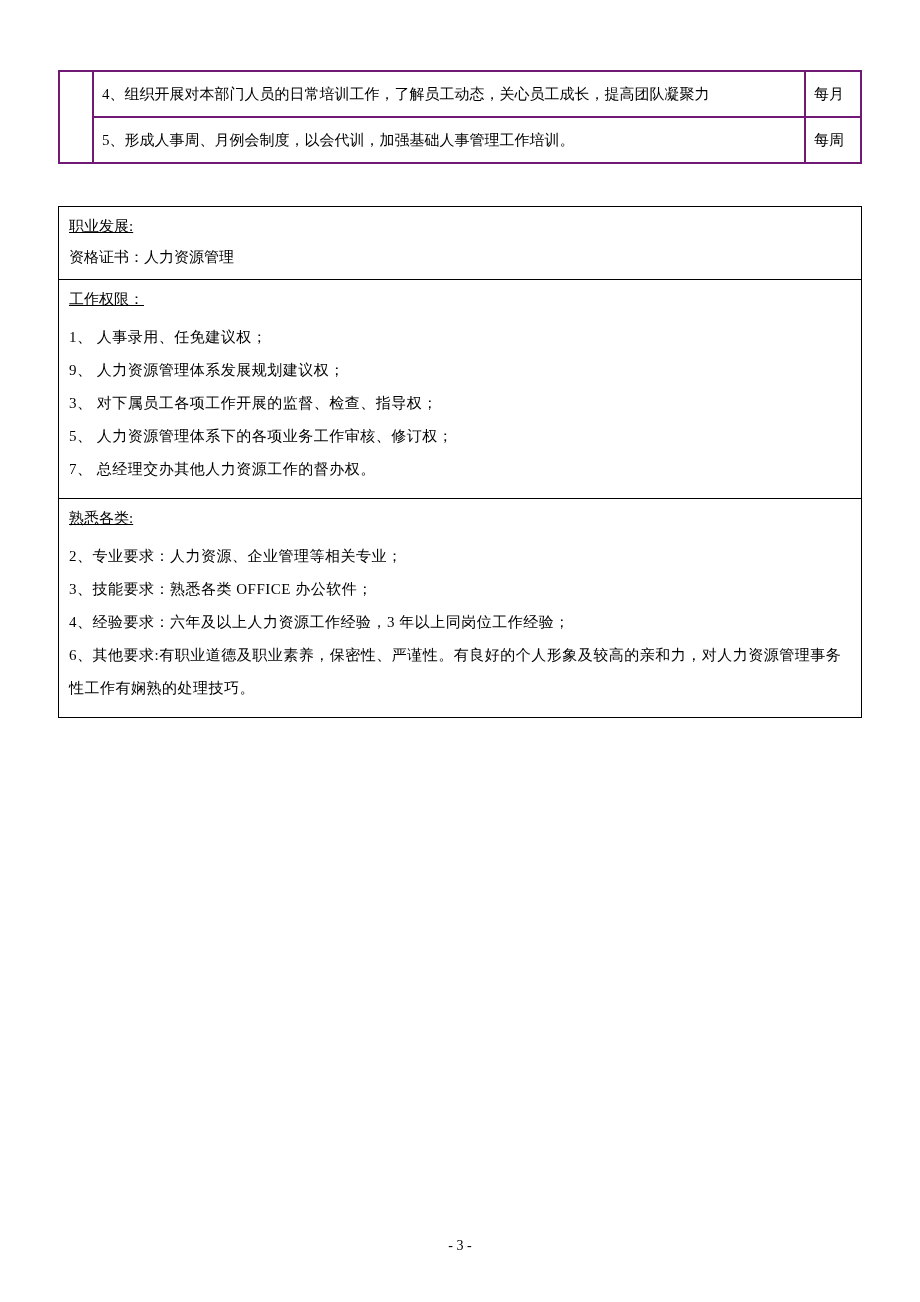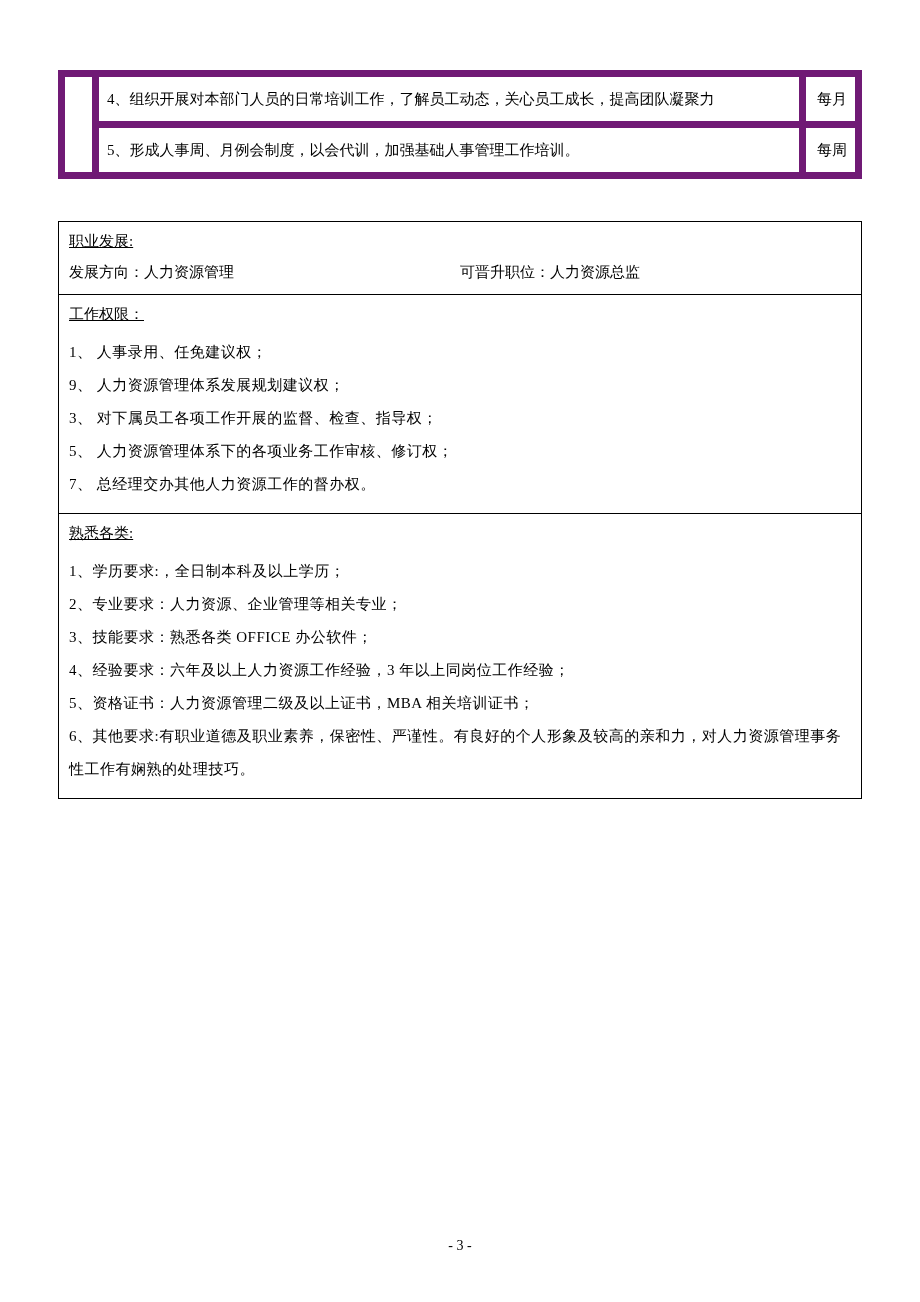--- a/index.html
+++ b/index.html
@@ -16,31 +16,31 @@
       color: #000;
       position: relative;
       padding: 70px 58px 0 58px;
     }
     .top-table {
       width: 100%;
       border-collapse: collapse;
       margin-bottom: 36px;
     }
     .top-table td {
-      border: 7px solid #701a75;
+      border: 2px solid #701a75;
       padding: 10px 8px;
       vertical-align: middle;
       line-height: 1.6;
     }
     .top-table .col-left {
       width: 34px;
     }
     .top-table .col-right {
       width: 56px;
-      text-align: right;
+      text-align: left;
     }
     .main-box {
       width: 100%;
       border: 1px solid #000;
       margin-top: 42px;
     }
     .main-box .section {
       border-bottom: 1px solid #000;
       padding: 10px 10px 12px 10px;
     }
@@ -91,39 +91,36 @@
     <td class="col-right">每周</td>
   </tr>
 </tbody>
   </table>
 
 <div class="main-box">
 
   <div class="section">
     <div class="section-title">职业发展:</div>
     <div class="dev-row">
-      <div class="dev-left">发展方向：人力资源管理</div>
-      <div class="dev-right">可晋升职位：人力资源总监</div>
+      <div class="dev-left">资格证书：人力资源管理</div>
     </div>
   </div>
 
   <div class="section">
     <div class="section-title">工作权限：</div>
     <div class="list-item">1、 人事录用、任免建议权；</div>
     <div class="list-item">9、 人力资源管理体系发展规划建议权；</div>
     <div class="list-item">3、 对下属员工各项工作开展的监督、检查、指导权；</div>
     <div class="list-item">5、 人力资源管理体系下的各项业务工作审核、修订权；</div>
     <div class="list-item">7、 总经理交办其他人力资源工作的督办权。</div>
   </div>
 
   <div class="section">
     <div class="section-title">熟悉各类:</div>
-    <div class="list-item">1、学历要求:，全日制本科及以上学历；</div>
     <div class="list-item">2、专业要求：人力资源、企业管理等相关专业；</div>
     <div class="list-item">3、技能要求：熟悉各类 OFFICE 办公软件；</div>
     <div class="list-item">4、经验要求：六年及以上人力资源工作经验，3 年以上同岗位工作经验；</div>
-    <div class="list-item">5、资格证书：人力资源管理二级及以上证书，MBA 相关培训证书；</div>
     <div class="list-item">6、其他要求:有职业道德及职业素养，保密性、严谨性。有良好的个人形象及较高的亲和力，对人力资源管理事务性工作有娴熟的处理技巧。</div>
   </div>
 
 </div>
 
 <div class="page-number">- 3 -</div>
 
 </body></html>

